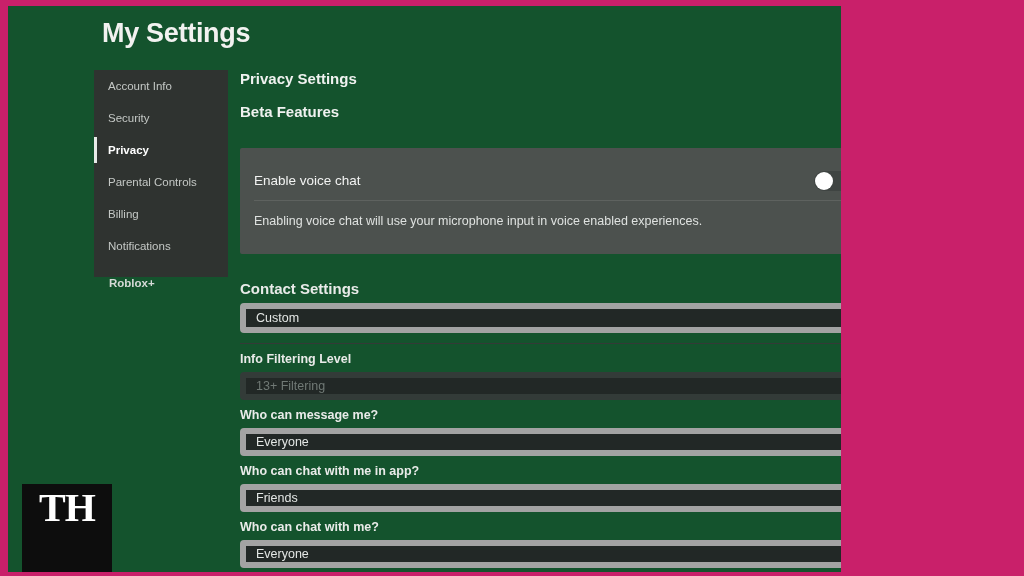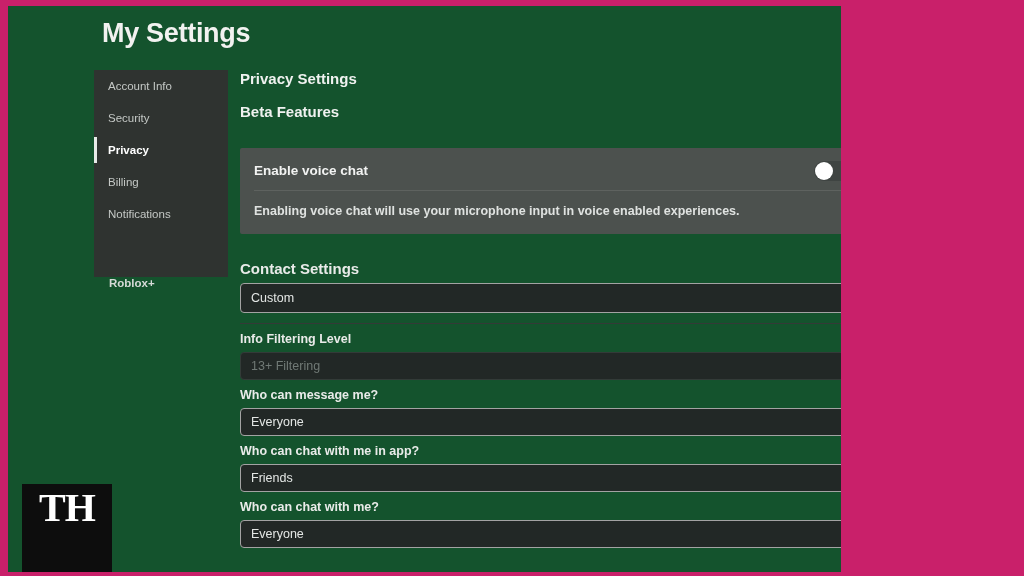--- a/index.html
+++ b/index.html
@@ -83,22 +83,21 @@
     margin-bottom: 4px;
   }
   #privacy-heading { margin-bottom: 16px; }
   #beta-heading { margin-bottom: 28px; }
 
   
   #beta-card {
     width: 630px;
     background: #4c514e;
     border-radius: 2px;
-    padding: 3px 14px;
-    font-weight: bold;
+    padding: 13px 14px;
   }
   #beta-row {
     height: 40px;
     display: flex;
     align-items: center;
     justify-content: space-between;
     border-bottom: 1px solid #5e625f;
   }
   #beta-label { font-size: 13.5px; color: #f2f3f2; }
   #voice-toggle {
@@ -148,21 +147,21 @@
     text-align: center;
     font-weight: bold;
     cursor: pointer;
     flex: none;
   }
 
   .select {
     position: relative;
     width: 630px; height: 28px;
     margin-top: 6px;
-    border: 1px solid #a3a3a3;
+    border: 6px solid #a3a3a3;
     border-radius: 4px;
     background: #222826;
     display: flex;
     align-items: center;
     padding: 0 10px;
     font-size: 12.5px;
     color: #e4e7e5;
     cursor: pointer;
   }
   .select.tall { height: 30px; }
@@ -235,20 +234,23 @@
       <div class="side-item">
         <span>Account Info</span>
       </div>
       <div class="side-item">
         <span>Security</span>
       </div>
       <div class="side-item active">
         <span>Privacy</span>
       </div>
       <div class="side-item">
+        <span>Parental Controls</span>
+      </div>
+      <div class="side-item">
         <span>Billing</span>
       </div>
       <div class="side-item">
         <span>Notifications</span>
       </div>
     </div>
     <div id="sidebar-extra">
       <span>Roblox+</span>
     </div>
 

